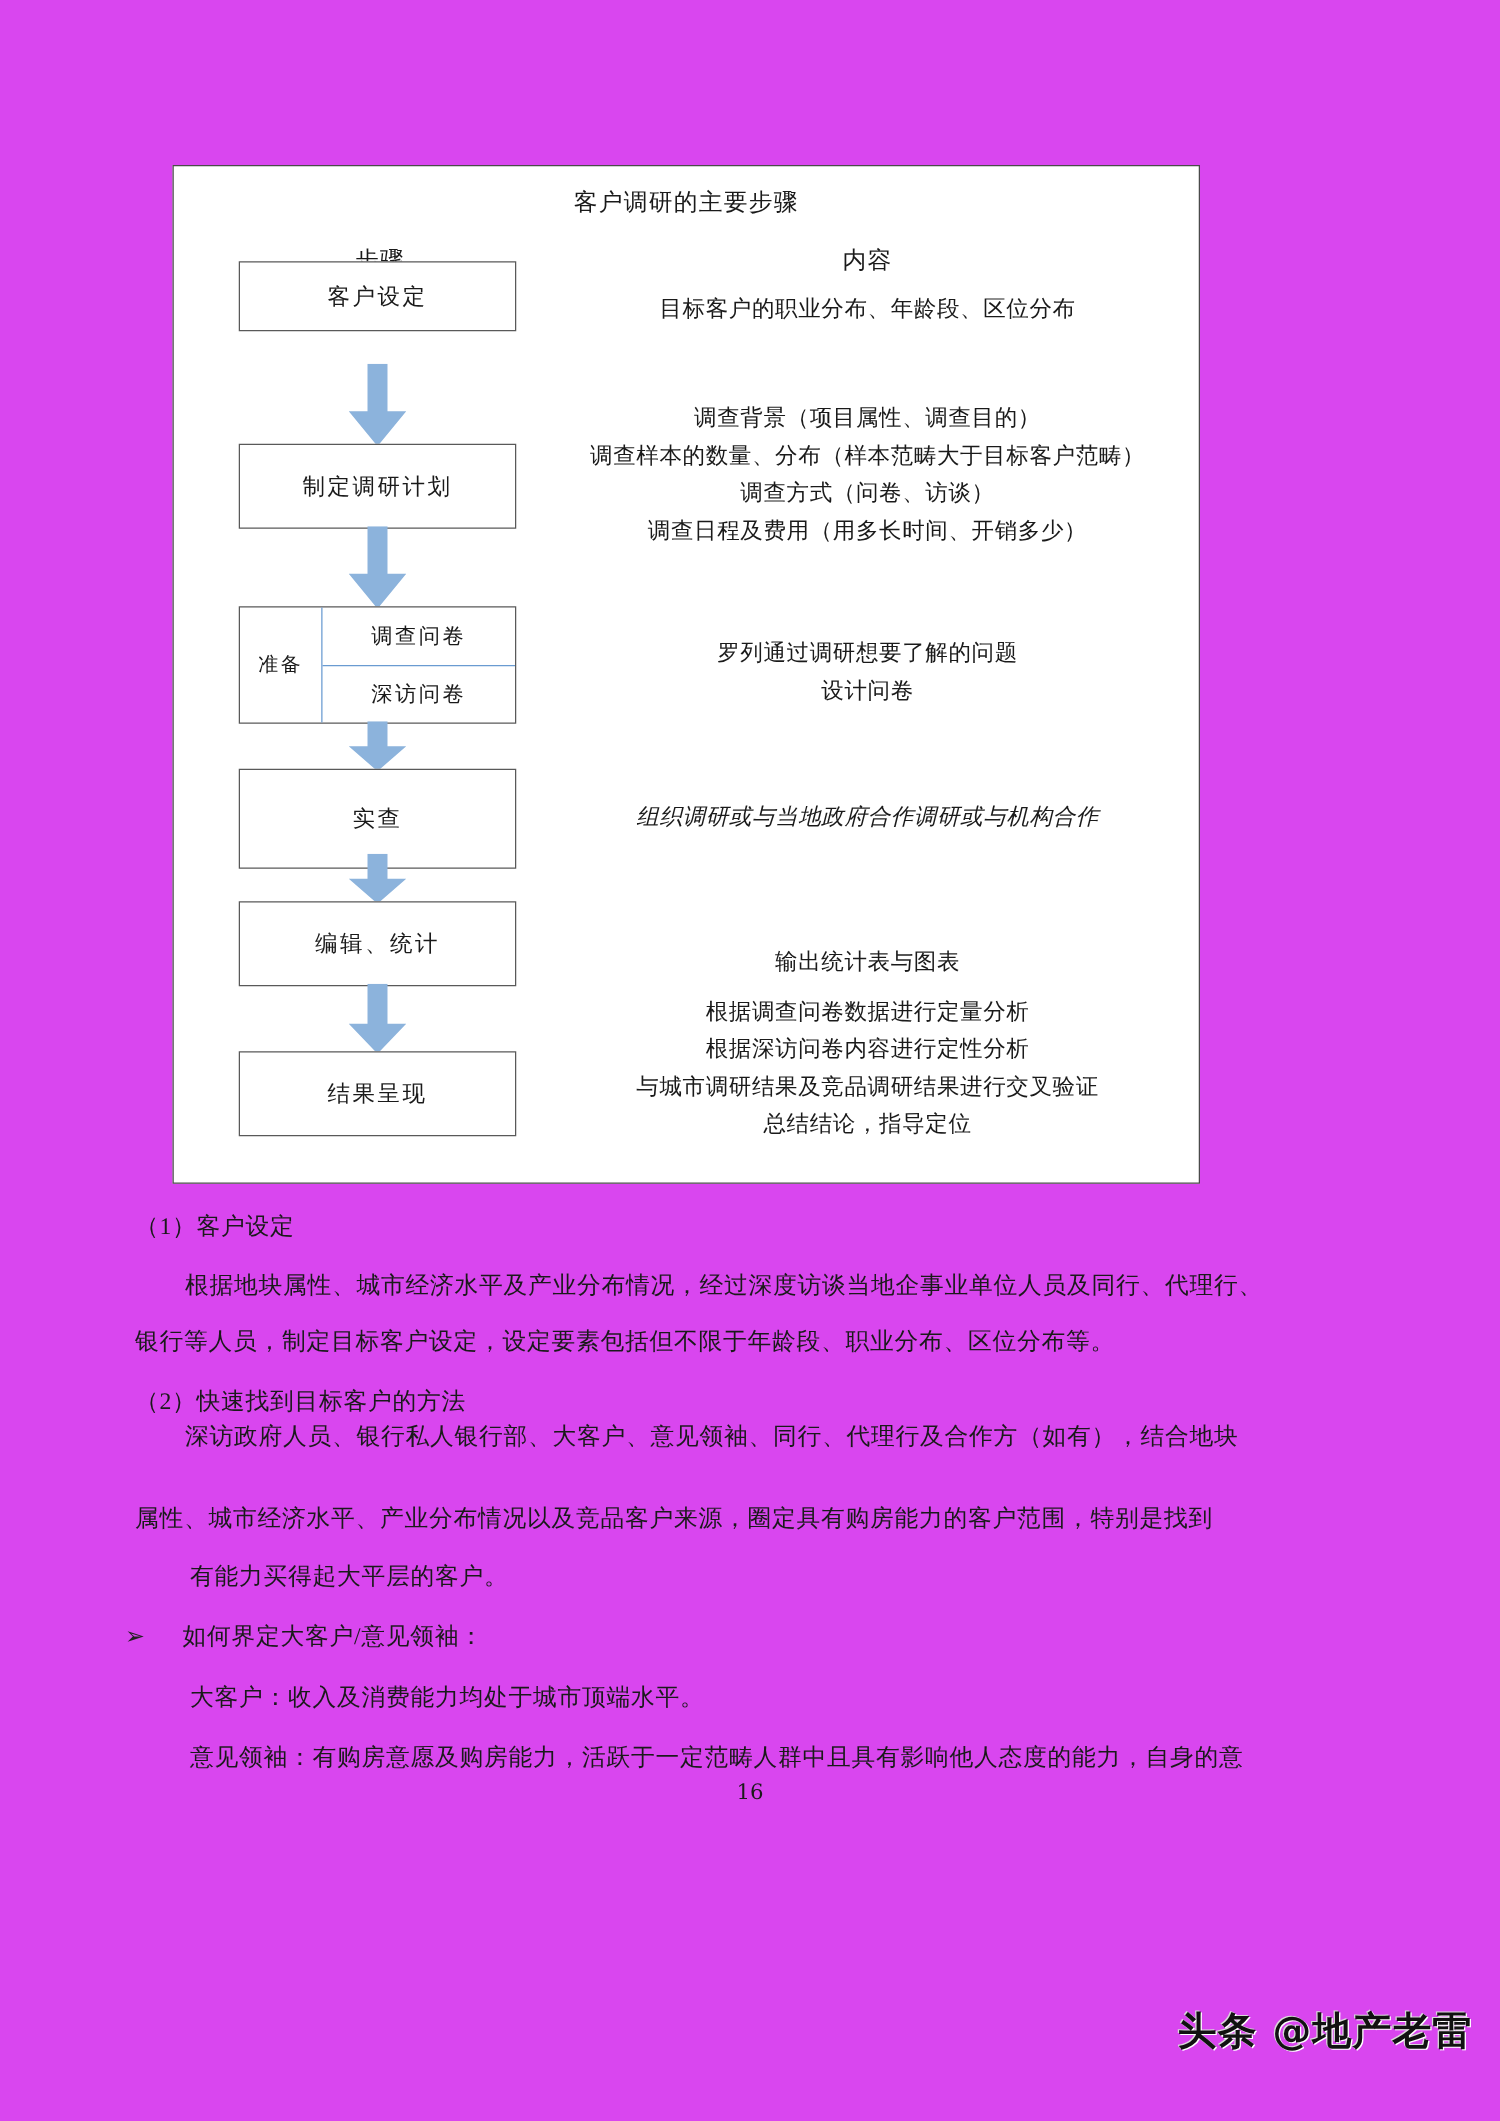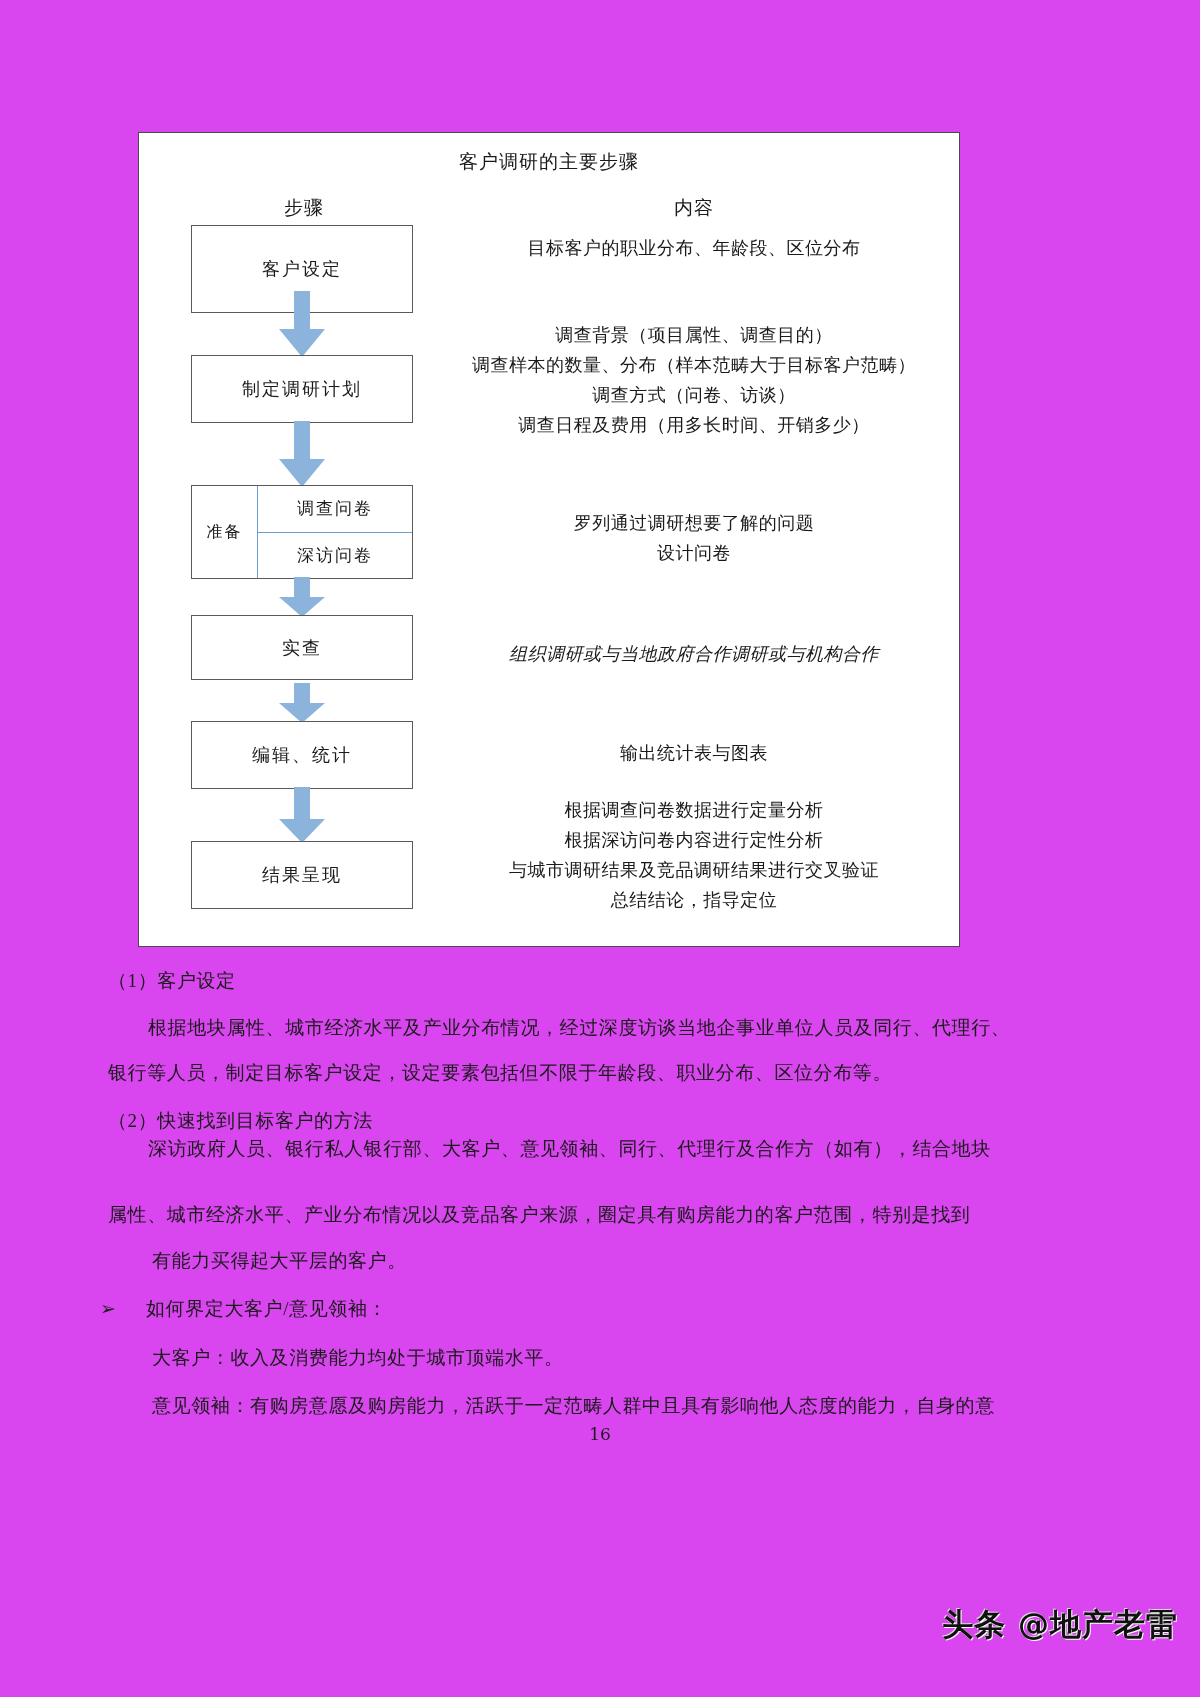--- a/index.html
+++ b/index.html
@@ -63,23 +63,23 @@
     background: #ffffff;
     box-sizing: border-box;
     display: flex;
     align-items: center;
     justify-content: center;
     font-size: 18px;
     letter-spacing: 2px;
   }
   .step-box .lbl { display: block; }
 
-  #box-1 { top: 92px;  height: 88px; }
+  #box-1 { top: 76px;  height: 56px; }
   #box-2 { top: 222px; height: 68px; }
-  #box-4 { top: 482px; height: 65px; }
+  #box-4 { top: 482px; height: 80px; }
   #box-5 { top: 588px; height: 68px; }
   #box-6 { top: 708px; height: 68px; }
 
   
   #box-3 {
     position: absolute;
     left: 52px;
     top: 352px;
     width: 222px;
     height: 94px;
@@ -136,21 +136,21 @@
     font-size: 18px;
     line-height: 30px;
     letter-spacing: 0.5px;
   }
   .content-block .ln { display: block; white-space: nowrap; }
 
   #content-1 { top: 100px; }
   #content-2 { top: 187px; }
   #content-3 { top: 375px; }
   #content-4 { top: 506px; font-style: italic; }
-  #content-5 { top: 605px; }
+  #content-5 { top: 622px; }
   #content-6 { top: 662px; }
 
   
   .doc-text {
     position: absolute;
     font-size: 19px;
     letter-spacing: 0.6px;
     white-space: nowrap;
   }
   .doc-line      { left: 108px; font-family: Liberation Serif, serif; }

